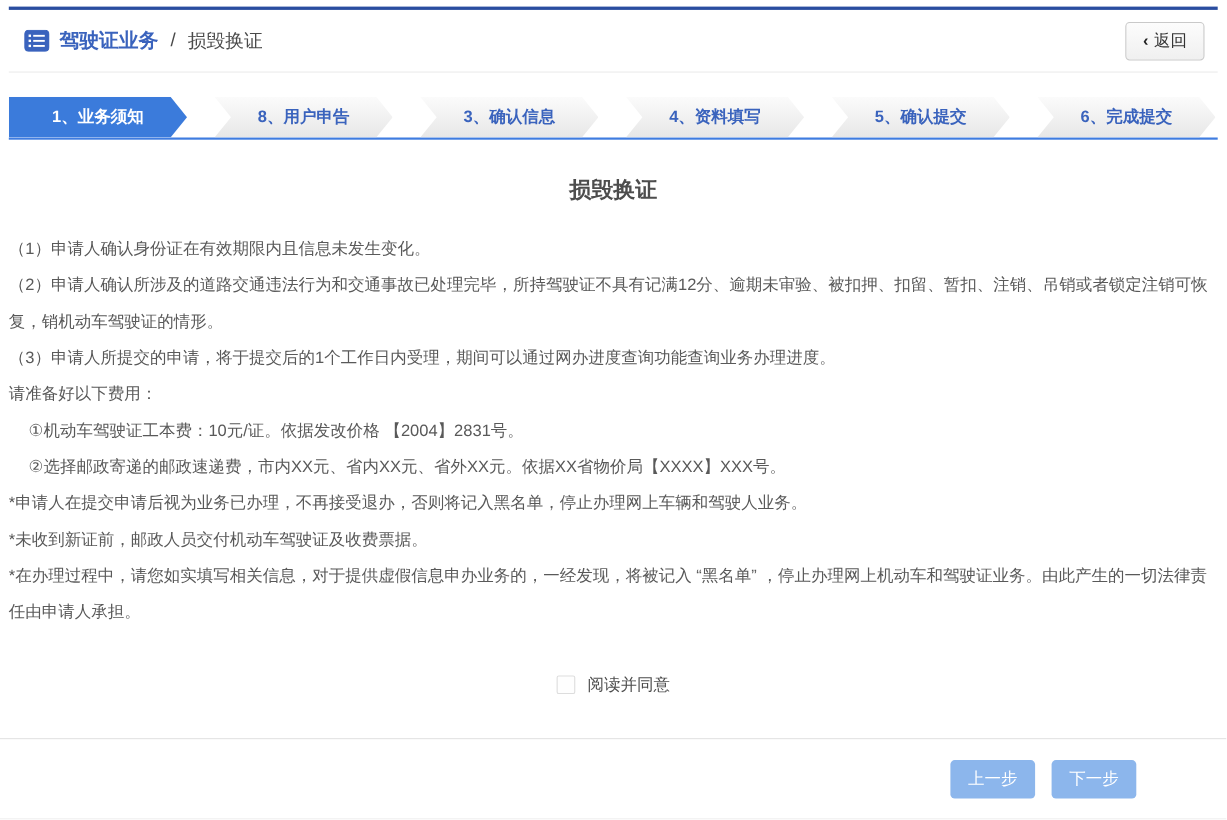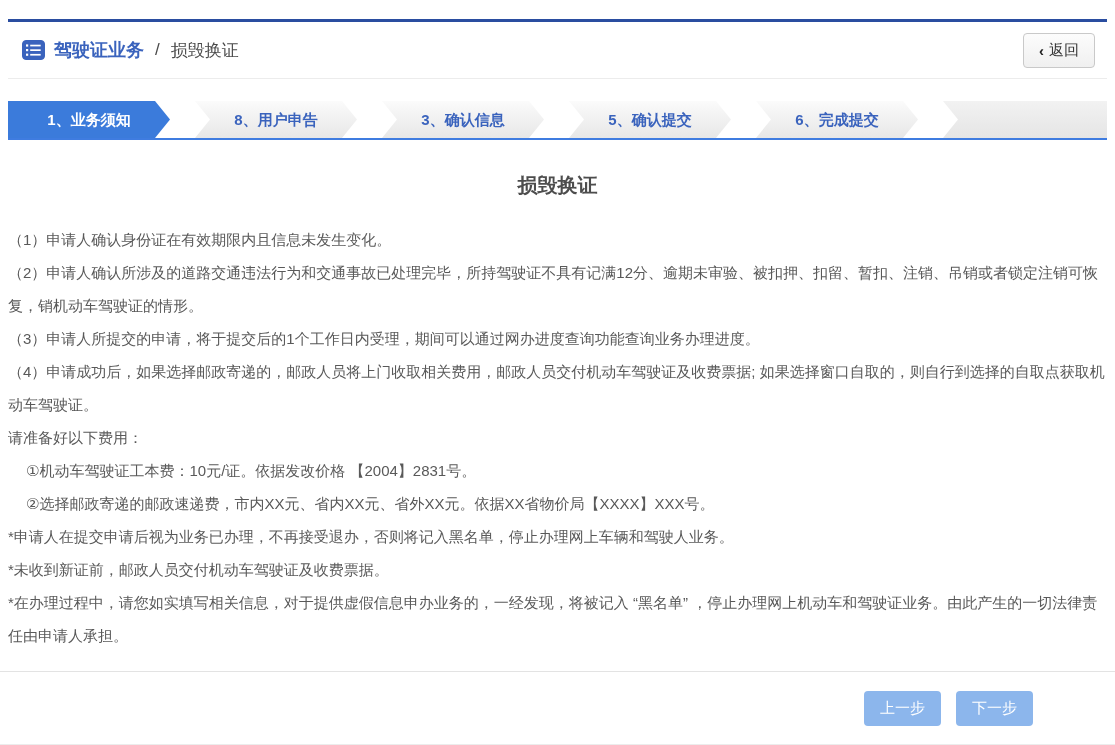--- a/index.html
+++ b/index.html
@@ -8,21 +8,21 @@
     width: 1115px; height: 745px;
     background: #fff;
     font-family: "Liberation Sans", "DejaVu Sans", sans-serif;
     position: relative;
     overflow: hidden;
     color: #595959;
   }
 
   
   .header {
-    margin: 19px 8px 0 8px;
+    margin: 6px 8px 0 8px;
     border-top: 3px solid #2a4da0;
     border-bottom: 1px solid #ececec;
     height: 60px;
     display: flex; align-items: center; justify-content: space-between;
     padding: 0 12px 0 14px;
     background: #fff;
   }
   .header-left { display: flex; align-items: center; gap: 9px; }
   .header-title { font-size: 18px; font-weight: bold; color: #3a63bd; }
   .header-sep { font-size: 17px; color: #4a4a4a; margin: 0 2px; }
@@ -148,33 +148,33 @@
   <button class="back-btn">
     <span class="back-chevron">‹</span>
     <span>返回</span>
   </button>
 </div>
 
 <div class="steps-row">
   <div class="step first active">1、业务须知</div>
   <div class="step">8、用户申告</div>
   <div class="step">3、确认信息</div>
+  <div class="step">4、资料填写</div>
   <div class="step">5、确认提交</div>
   <div class="step">6、完成提交</div>
   <div class="step-filler"></div>
 </div>
 <div class="steps-underline"></div>
 
 <div class="notice-title">损毁换证</div>
 
 <div class="notice-body">
   <p>（1）申请人确认身份证在有效期限内且信息未发生变化。</p>
   <p>（2）申请人确认所涉及的道路交通违法行为和交通事故已处理完毕，所持驾驶证不具有记满12分、逾期未审验、被扣押、扣留、暂扣、注销、吊销或者锁定注销可恢复，销机动车驾驶证的情形。</p>
   <p>（3）申请人所提交的申请，将于提交后的1个工作日内受理，期间可以通过网办进度查询功能查询业务办理进度。</p>
-  <p>（4）申请成功后，如果选择邮政寄递的，邮政人员将上门收取相关费用，邮政人员交付机动车驾驶证及收费票据; 如果选择窗口自取的，则自行到选择的自取点获取机动车驾驶证。</p>
   <p>请准备好以下费用：</p>
   <p class="indent">①机动车驾驶证工本费：10元/证。依据发改价格 【2004】2831号。</p>
   <p class="indent">②选择邮政寄递的邮政速递费，市内XX元、省内XX元、省外XX元。依据XX省物价局【XXXX】XXX号。</p>
   <p>*申请人在提交申请后视为业务已办理，不再接受退办，否则将记入黑名单，停止办理网上车辆和驾驶人业务。</p>
   <p>*未收到新证前，邮政人员交付机动车驾驶证及收费票据。</p>
   <p>*在办理过程中，请您如实填写相关信息，对于提供虚假信息申办业务的，一经发现，将被记入 “黑名单” ，停止办理网上机动车和驾驶证业务。由此产生的一切法律责任由申请人承担。</p>
 </div>
 
 <div class="agree-row">
   <span class="checkbox"></span>

